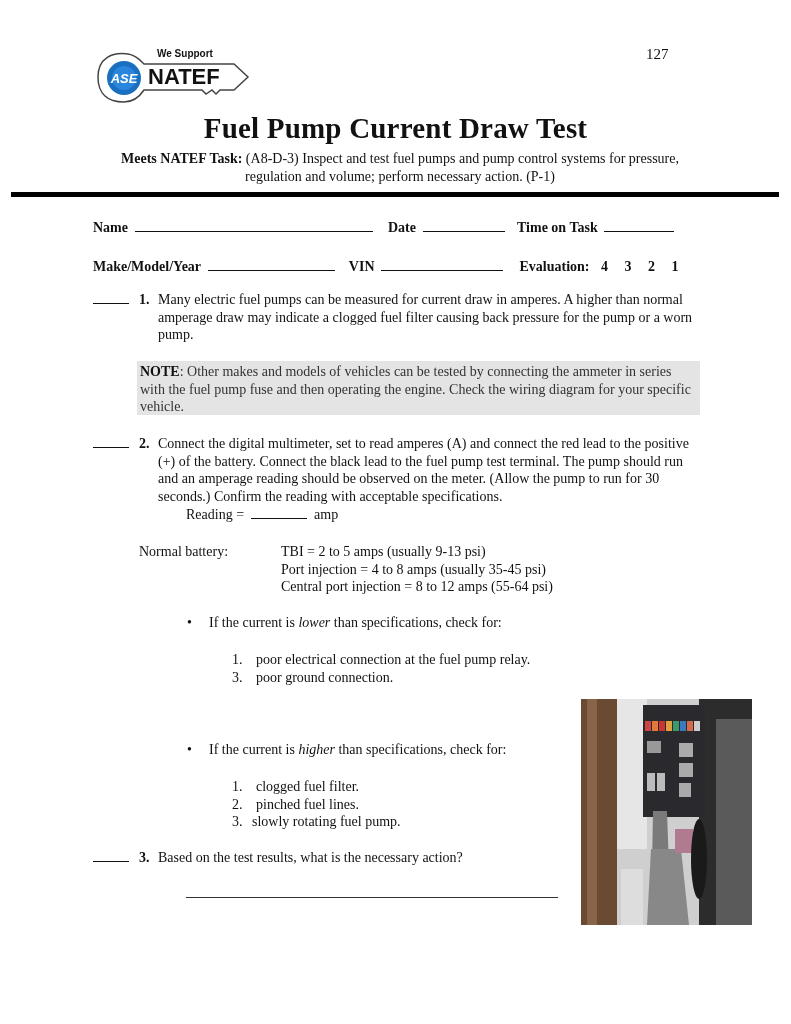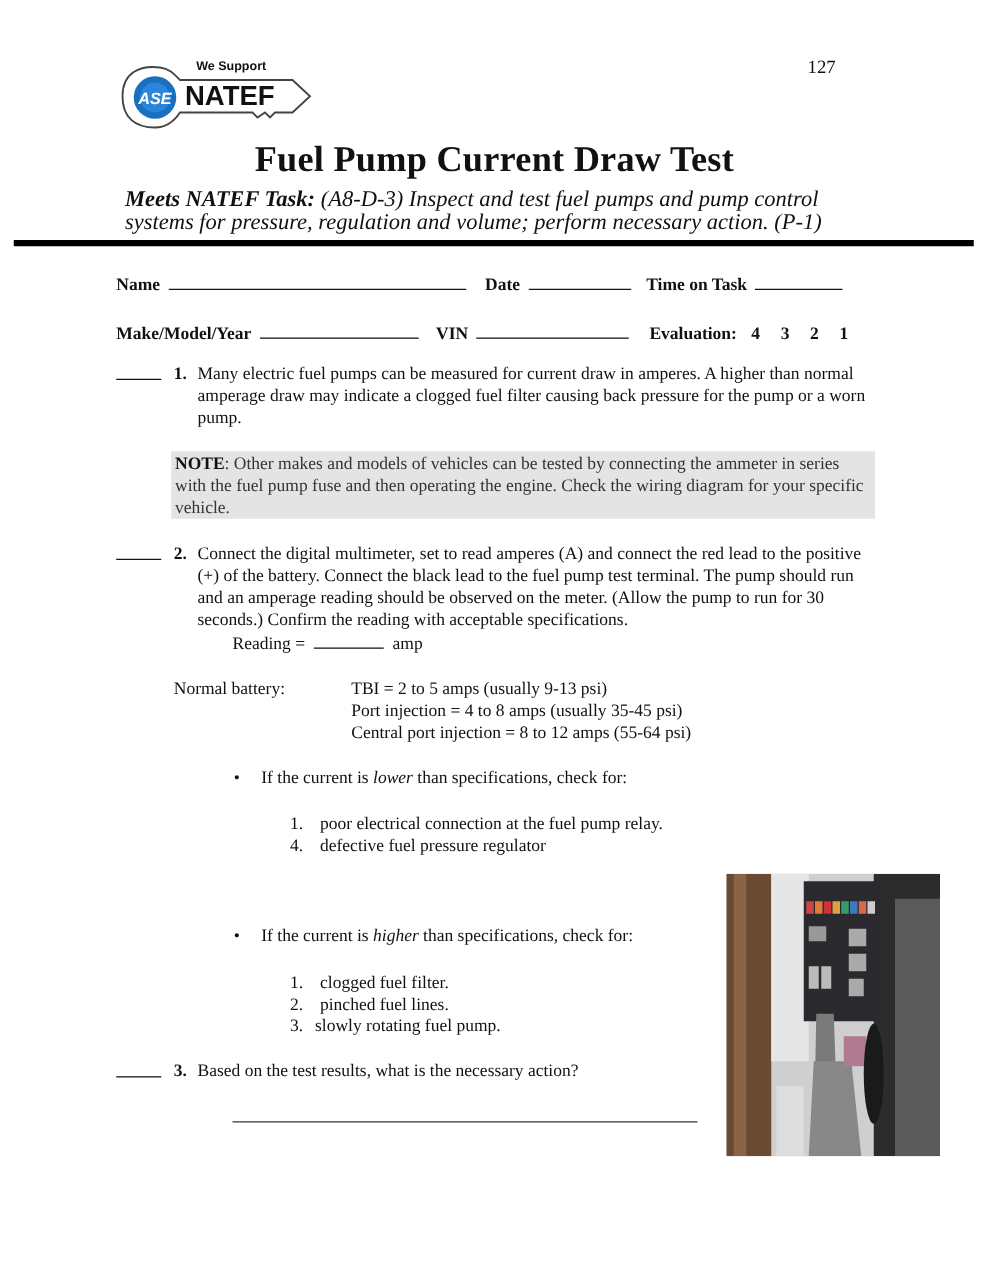--- a/index.html
+++ b/index.html
@@ -2,21 +2,21 @@
 <html><head>
   <meta charset="utf-8">
   <style>
     html, body { margin: 0; padding: 0; background: #ffffff; }
     body { width: 791px; height: 1024px; position: relative; overflow: hidden;
            font-family: "Liberation Serif", "DejaVu Serif", serif; color: #111; }
     .abs { position: absolute; }
     .logo { left: 94px; top: 44px; width: 160px; height: 66px; }
     .page-num { left: 646px; top: 46px; font-size: 15px; }
     .title { left: 0; width: 791px; top: 112px; text-align: center; font-size: 29px; font-weight: bold; letter-spacing: 0.2px; }
-    .subtitle { left: 100px; width: 600px; top: 150px; font-size: 18px; line-height: 18px; font-style: italic; }
+    .subtitle { left: 100px; width: 600px; top: 150px; text-align: center; font-size: 14px; line-height: 18px; }
     .subtitle b { font-weight: bold; }
     .rule { left: 11px; width: 768px; top: 192px; height: 5px; background: #000; }
     .field-row { font-size: 14px; font-weight: bold; white-space: nowrap; }
     .blank { display: inline-block; border-bottom: 1px solid #111; vertical-align: baseline; height: 12px; }
     .p { font-size: 14px; line-height: 17.5px; }
     .num { font-weight: bold; }
     .check-blank { display: inline-block; width: 36px; border-bottom: 1px solid #111; height: 12px; }
     .note { left: 137px; top: 361px; width: 563px; height: 54px; background: #e4e4e4; padding: 2px 3px; box-sizing: border-box; font-size: 14px; line-height: 17.5px; color: #333; }
     .note b { color: #111; text-align: right; }
     .photo { left: 581px; top: 699px; width: 171px; height: 226px; overflow: hidden; background: #d8d8d8; }
@@ -88,21 +88,21 @@
 <div class="abs p" style="left:281px; top:543px;">TBI = 2 to 5 amps (usually 9-13 psi)</div>
 <div class="abs p" style="left:281px; top:561px;">Port injection = 4 to 8 amps (usually 35-45 psi)</div>
 <div class="abs p" style="left:281px; top:578px;">Central port injection = 8 to 12 amps (55-64 psi)</div>
 
 <div class="abs p" style="left:187px; top:614px;">•</div>
 <div class="abs p" style="left:209px; top:614px;">
   <span>If the current is </span><i>lower</i><span> than specifications, check for:</span>
 </div>
 <div class="abs p" style="left:232px; top:651px;">
   <div><span style="display:inline-block;width:24px;">1.</span><span>poor electrical connection at the fuel pump relay.</span></div>
-  <div><span style="display:inline-block;width:24px;">4.</span><span>defective fuel pressure regulator</span></div>
+  <div><span style="display:inline-block;width:24px;">3.</span><span>poor ground connection.</span></div>
 </div>
 
 <div class="abs p" style="left:187px; top:741px;">•</div>
 <div class="abs p" style="left:209px; top:741px;">
   <span>If the current is </span><i>higher</i><span> than specifications, check for:</span>
 </div>
 <div class="abs p" style="left:232px; top:778px;">
   <div><span style="display:inline-block;width:24px;">1.</span><span>clogged fuel filter.</span></div>
   <div><span style="display:inline-block;width:24px;">2.</span><span>pinched fuel lines.</span></div>
   <div><span style="display:inline-block;width:20px;">3.</span><span>slowly rotating fuel pump.</span></div>

